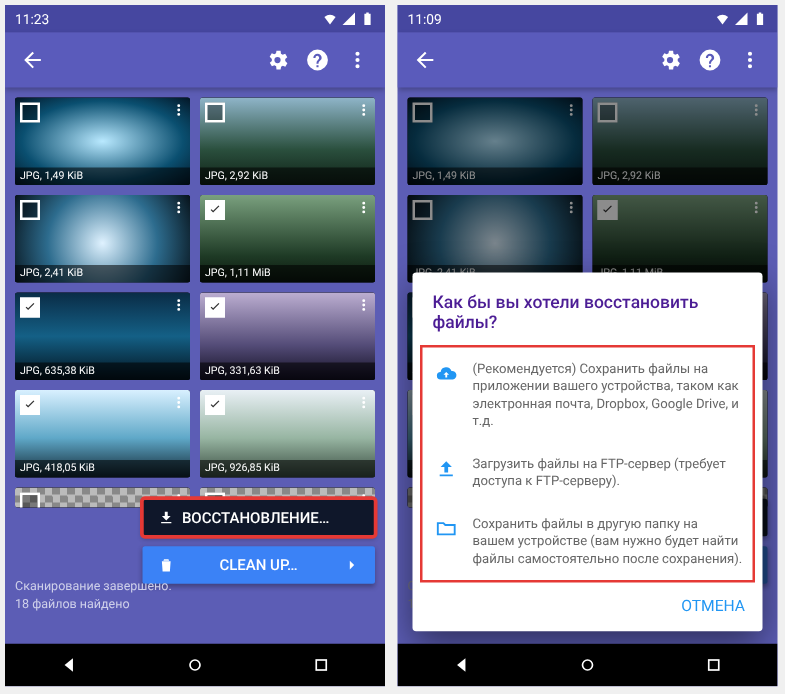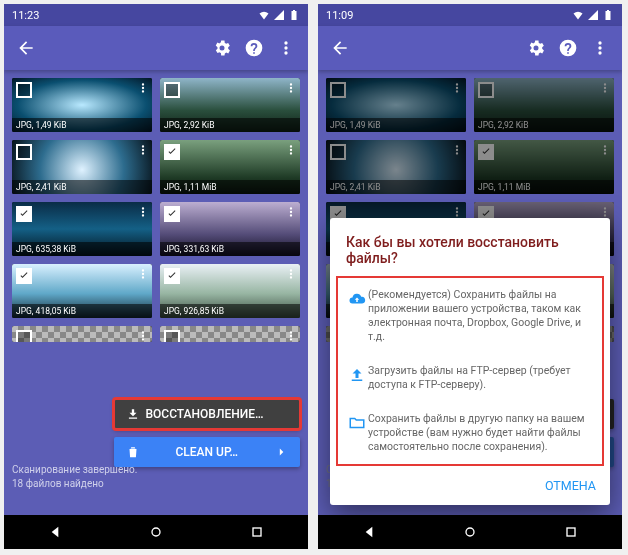--- a/index.html
+++ b/index.html
@@ -7,44 +7,44 @@
   .phone { width: 304px; height: 545px; background: #5c5db5; position: relative; overflow: hidden; color: #fff; display: flex; flex-direction: column; }
   .statusbar { height: 22px; background: #4647a0; display: flex; align-items: center; justify-content: space-between; padding: 0 8px; font-size: 11px; }
   .statusbar .icons { display: flex; gap: 3px; align-items: center; }
   .statusbar svg { width: 12px; height: 12px; fill: #fff; }
   .appbar { height: 44px; background: #5a5bbb; display: flex; align-items: center; padding: 0 6px; box-shadow: 0 2px 4px rgba(0,0,0,.25); }
   .appbar svg { width: 20px; height: 20px; fill: #fff; }
   .appbar .spacer { flex: 1; }
   .appbar .iconbtn { width: 32px; height: 32px; display: flex; align-items: center; justify-content: center; }
   .content { flex: 1; overflow: hidden; position: relative; }
   .grid { display: grid; grid-template-columns: 1fr 1fr; gap: 8px; padding: 8px; }
-  .tile { position: relative; background: #000; height: 54px; border-radius: 2px; overflow: hidden; }
+  .tile { position: relative; background: #000; height: 70px; border-radius: 2px; overflow: hidden; }
   .tile.short { height: 16px; }
   .tile .thumb { position: absolute; inset: 0; }
   .tile .chk { position: absolute; top: 4px; left: 4px; width: 16px; height: 16px; border: 2px solid #fff; background: rgba(0,0,0,.35); display: flex; align-items: center; justify-content: center; }
   .tile .chk.checked { background: #fff; }
   .tile .chk.checked svg { width: 12px; height: 12px; fill: #333; }
   .tile .more { position: absolute; top: 2px; right: 2px; }
   .tile .more svg { width: 14px; height: 14px; fill: #fff; }
   .tile .caption { position: absolute; left: 0; right: 0; bottom: 0; background: rgba(0,0,0,.55); font-size: 8.5px; padding: 2px 4px; white-space: nowrap; }
   .transparent { background: repeating-conic-gradient(#888 0 25%, #bbb 0 50%) 0 0/12px 12px; }
   .btns { position: absolute; right: 8px; bottom: 48px; display: flex; flex-direction: column; gap: 8px; }
   .btn { display: flex; align-items: center; gap: 6px; padding: 8px 12px; font-size: 12px; color: #fff; font-weight: 500; border-radius: 2px; box-shadow: 0 2px 4px rgba(0,0,0,.3); }
   .btn svg { width: 14px; height: 14px; fill: #fff; }
-  .btn.blue { background: #404040; }
+  .btn.blue { background: #0f172a; }
   .btn.orange { background: #3b82f6; gap: 36px; }
   .hl-red { outline: 3px solid #e53935; outline-offset: -1px; }
   .scantext { position: absolute; left: 8px; bottom: 24px; font-size: 10px; color: #cfd0ea; line-height: 14px; }
   .navbar { height: 34px; background: #000; display: flex; justify-content: space-around; align-items: center; margin-top: auto; }
   .navbar svg { width: 16px; height: 16px; fill: #fff; }
   .dimmed { filter: brightness(.55); }
   .overlay { position: absolute; inset: 66px 12px auto 12px; top: 148px; background: #fff; color: #333; border-radius: 3px; box-shadow: 0 10px 30px rgba(0,0,0,.5); }
-  .overlay .title { padding: 16px 16px 8px; font-size: 14px; font-weight: 500; color: #7f1d1d; }
+  .overlay .title { padding: 16px 16px 8px; font-size: 14px; font-weight: 500; color: #4c1d95; }
   .options { outline: 2px solid #e53935; margin: 4px 8px; }
-  .opt { display: flex; padding: 10px 8px; font-size: 10.5px; color: #666; line-height: 14px; }
+  .opt { display: flex; gap: 10px; padding: 10px 8px; font-size: 10.5px; color: #666; line-height: 14px; }
   .opt .oicon { width: 22px; flex: none; display: flex; justify-content: center; padding-top: 2px; }
   .opt .oicon svg { width: 18px; height: 18px; fill: #2196f3; }
   .dlgactions { display: flex; justify-content: flex-end; padding: 10px 14px 12px; }
   .dlgactions span { color: #2196f3; font-size: 12.5px; font-weight: 400; }
   
   .g0{background:radial-gradient(ellipse at center,#b9e9ff 0,#0a4f70 65%,#031626 100%)}
   .g1{background:linear-gradient(#8fb5c9,#2a4f3d 60%,#0e1f15)}
   .g2{background:radial-gradient(circle at 50% 55%,#dff2ff 0,#2d6c8e 55%,#07121a 100%)}
   .g3{background:linear-gradient(#7aa07e,#1e3a25 70%,#0a150d)}
   .g4{background:linear-gradient(#0a2c46,#146086 50%,#03121c)}

